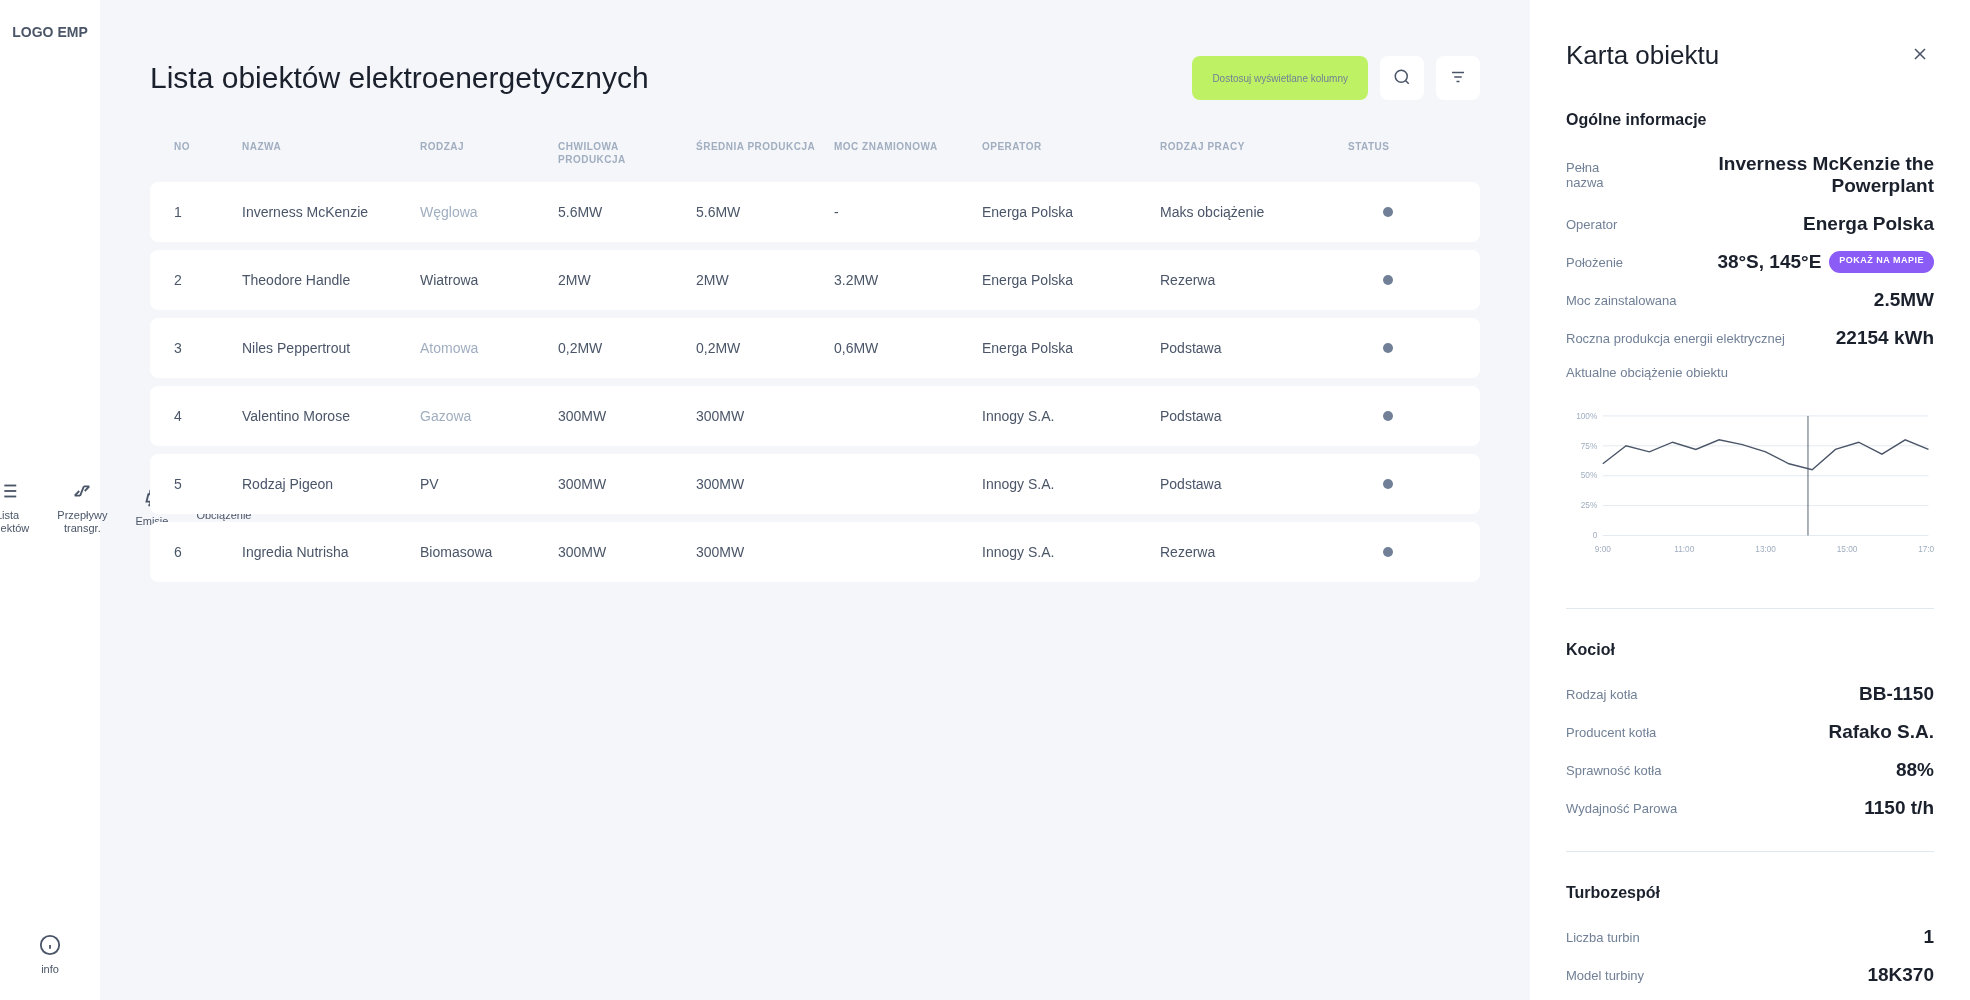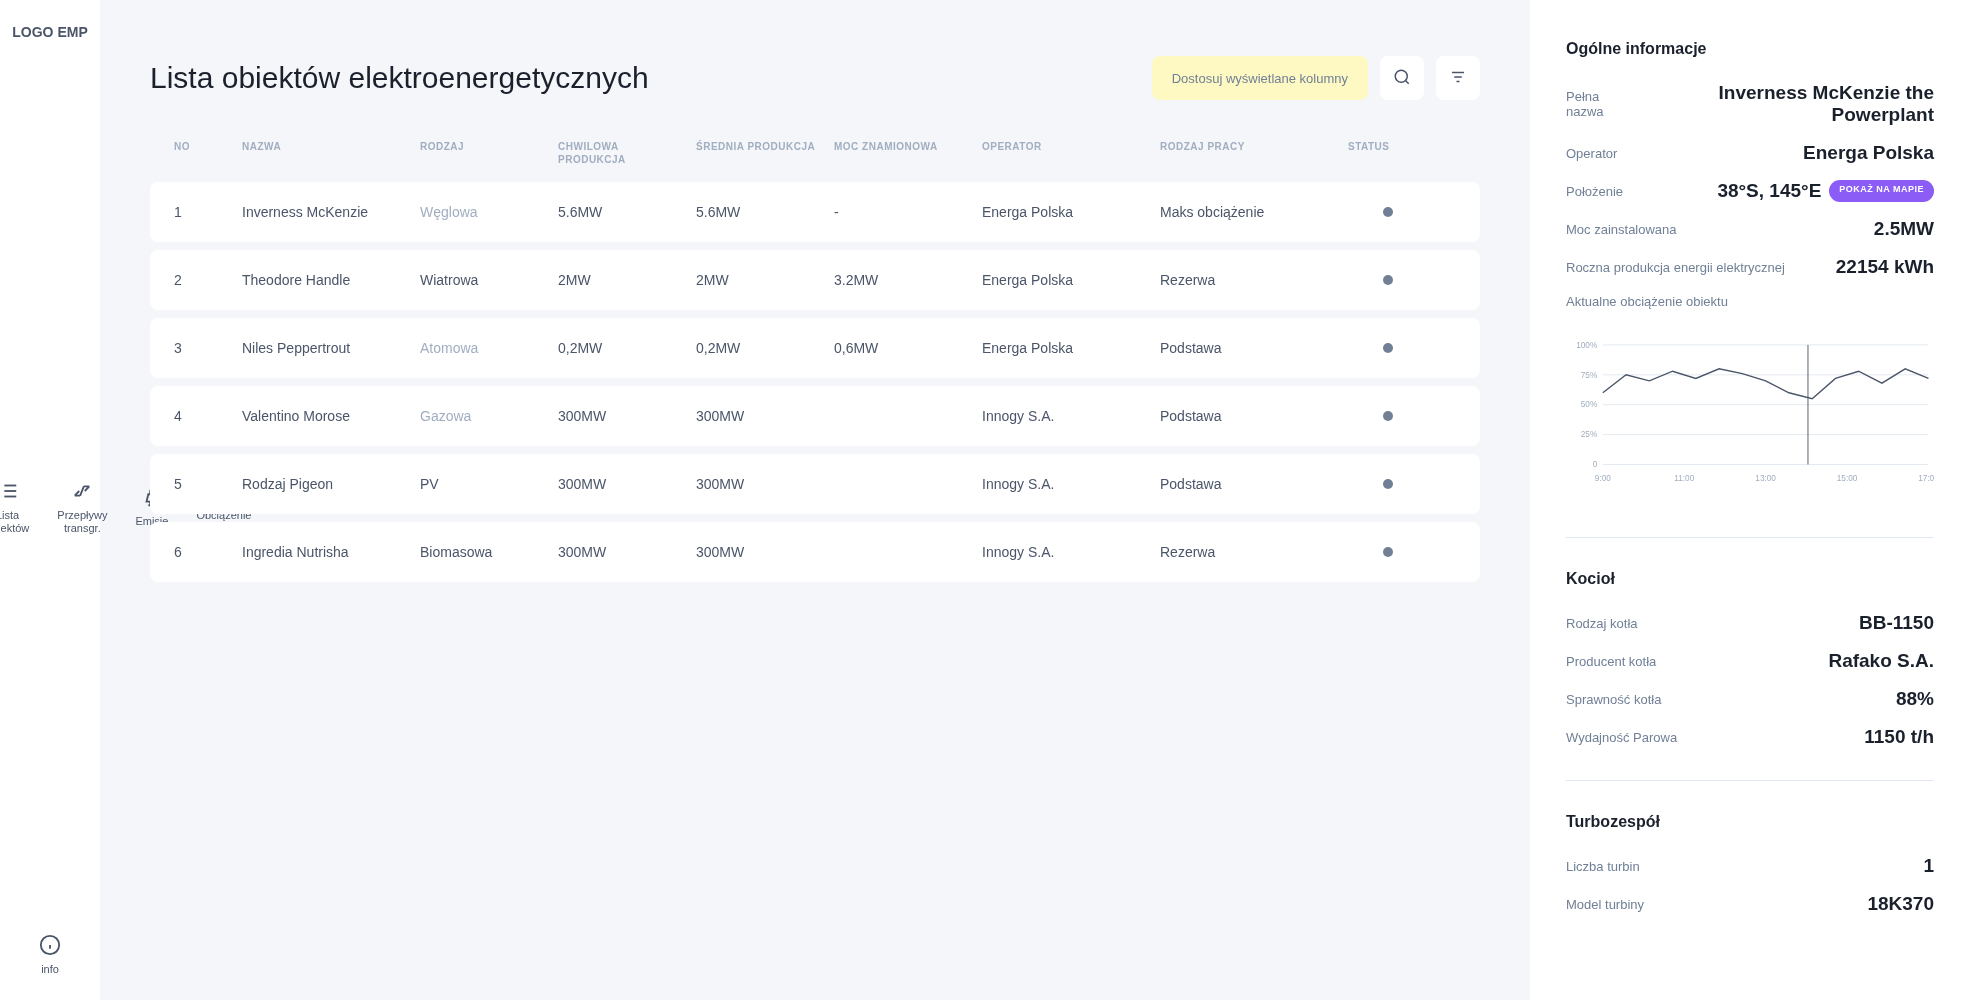--- a/index.html
+++ b/index.html
@@ -12,21 +12,21 @@
 .nav-item { display: flex; flex-direction: column; align-items: center; gap: 6px; cursor: pointer; color: #4a5568; }
 .nav-item .icon { width: 24px; height: 24px; display: flex; align-items: center; justify-content: center; }
 .nav-item .label { font-size: 11px; text-align: center; line-height: 1.2; max-width: 80px; }
 .bottom-nav { margin-top: auto; }
 
 
 .main { flex: 1; padding: 20px 50px; overflow-y: auto; margin-top: 36px; }
 .main-header { display: flex; align-items: center; justify-content: space-between; margin-bottom: 40px; }
 .page-title { font-size: 30px; font-weight: 500; color: #1a202c; }
 .header-actions { display: flex; gap: 12px; }
-.columns-btn { background: #fef9c3; border: none; border-radius: 8px; padding: 14px 20px; font-size: 13px; color: #718096; cursor: pointer; }
+.columns-btn { background: #bef264; border: none; border-radius: 8px; padding: 14px 20px; font-size: 10px; color: #718096; cursor: pointer; }
 .icon-btn { width: 44px; height: 44px; background: #fff; border: none; border-radius: 8px; display: flex; align-items: center; justify-content: center; cursor: pointer; color: #4a5568; }
 
 
 .table { width: 100%; }
 .table-header { display: grid; grid-template-columns: 60px 170px 130px 130px 130px 140px 170px 180px 80px; gap: 8px; padding: 0 24px 16px; }
 .th { font-size: 10px; font-weight: 600; color: #a0aec0; text-transform: uppercase; letter-spacing: 0.5px; line-height: 1.3; }
 .table-row { display: grid; grid-template-columns: 60px 170px 130px 130px 130px 140px 170px 180px 80px; gap: 8px; padding: 22px 24px; background: #fff; border-radius: 8px; margin-bottom: 8px; align-items: center; cursor: pointer; }
 .td { font-size: 14px; color: #4a5568; }
 .td.muted { color: #a0aec0; }
 .status-dot { width: 10px; height: 10px; border-radius: 50%; background: #718096; margin: 0 auto; }
@@ -234,20 +234,31 @@
     <div class="td">Rezerwa</div>
     <div class="td">
             <div class="status-dot"></div>
           </div>
   </div>
       </div>
   </div>
 </main>
 
 <aside class="detail">
+  <div class="detail-header">
+    <h2 class="detail-title">Karta obiektu</h2>
+    <button class="close-btn">
+      <span>
+        <svg width="20" height="20" viewBox="0 0 24 24" fill="none" stroke="currentColor" stroke-width="2">
+            <line x1="18" y1="6" x2="6" y2="18"></line>
+            <line x1="6" y1="6" x2="18" y2="18"></line>
+          </svg>
+      </span>
+    </button>
+  </div>
 
   <h3 class="section-title">Ogólne informacje</h3>
   <div class="info-row">
       <span class="info-label">Pełna nazwa</span>
       <span class="info-value">Inverness McKenzie the Powerplant</span>
     </div>
   <div class="info-row">
       <span class="info-label">Operator</span>
       <span class="info-value">Energa Polska</span>
     </div>

